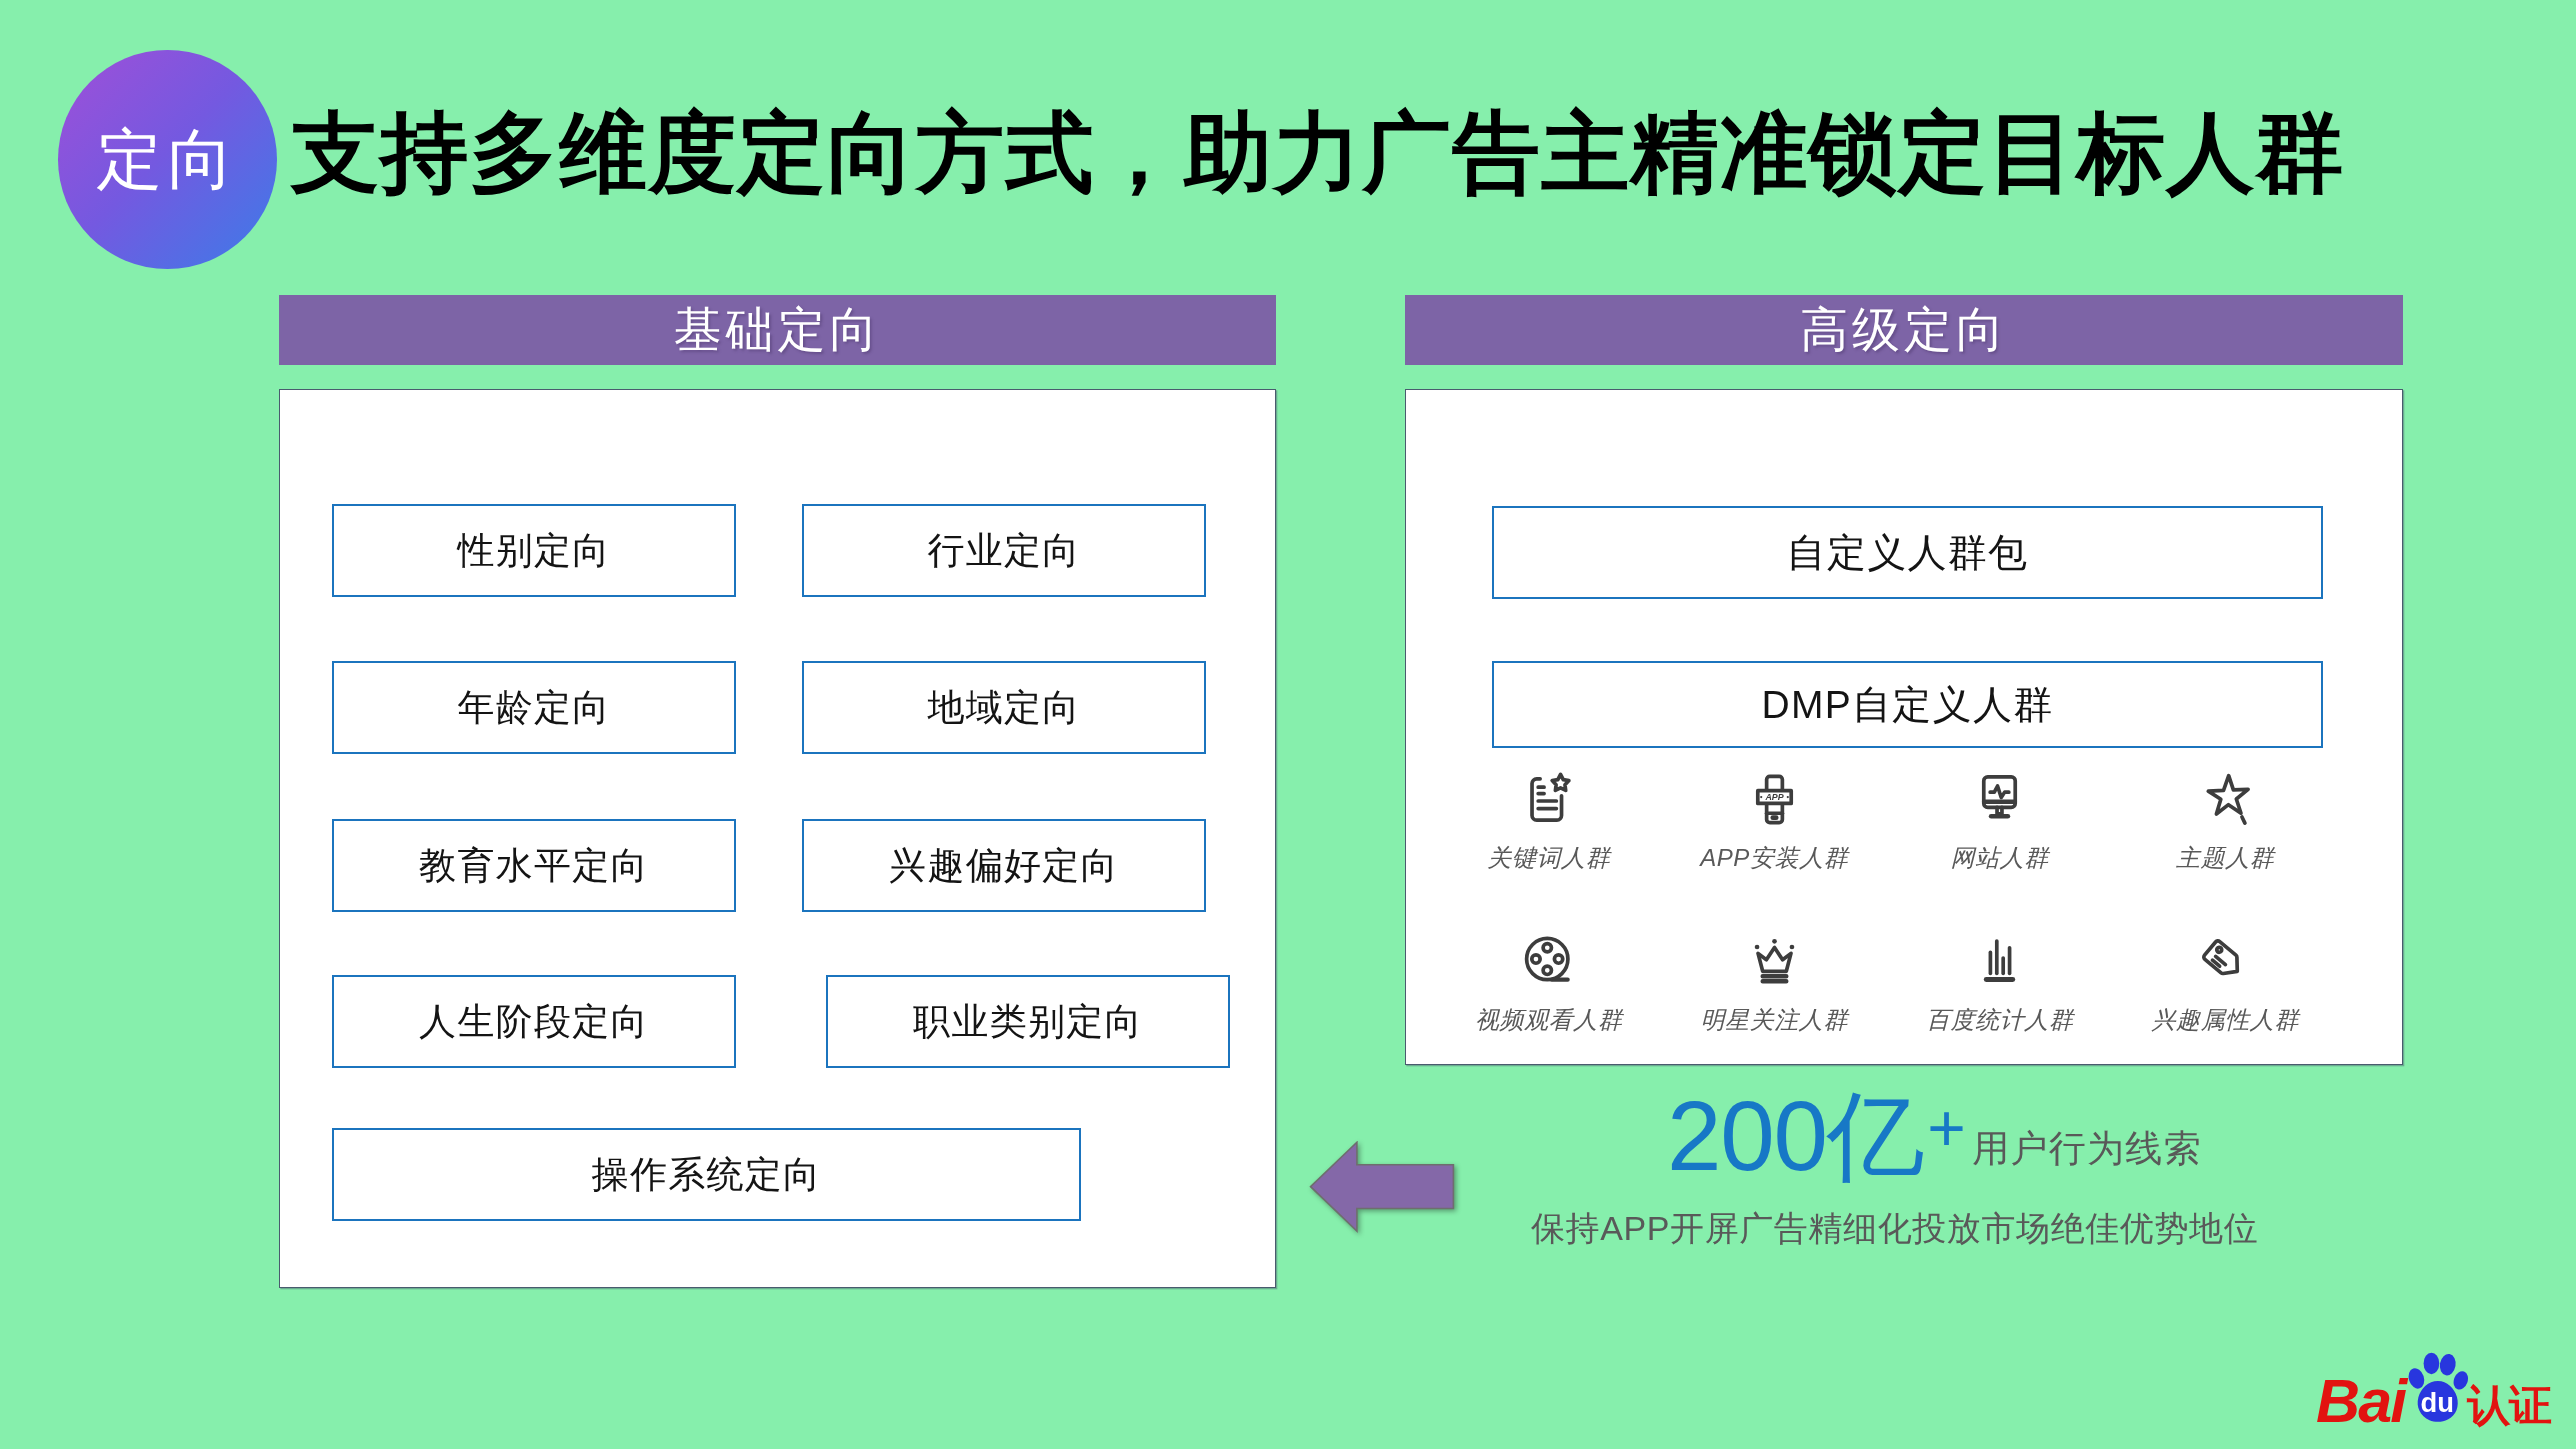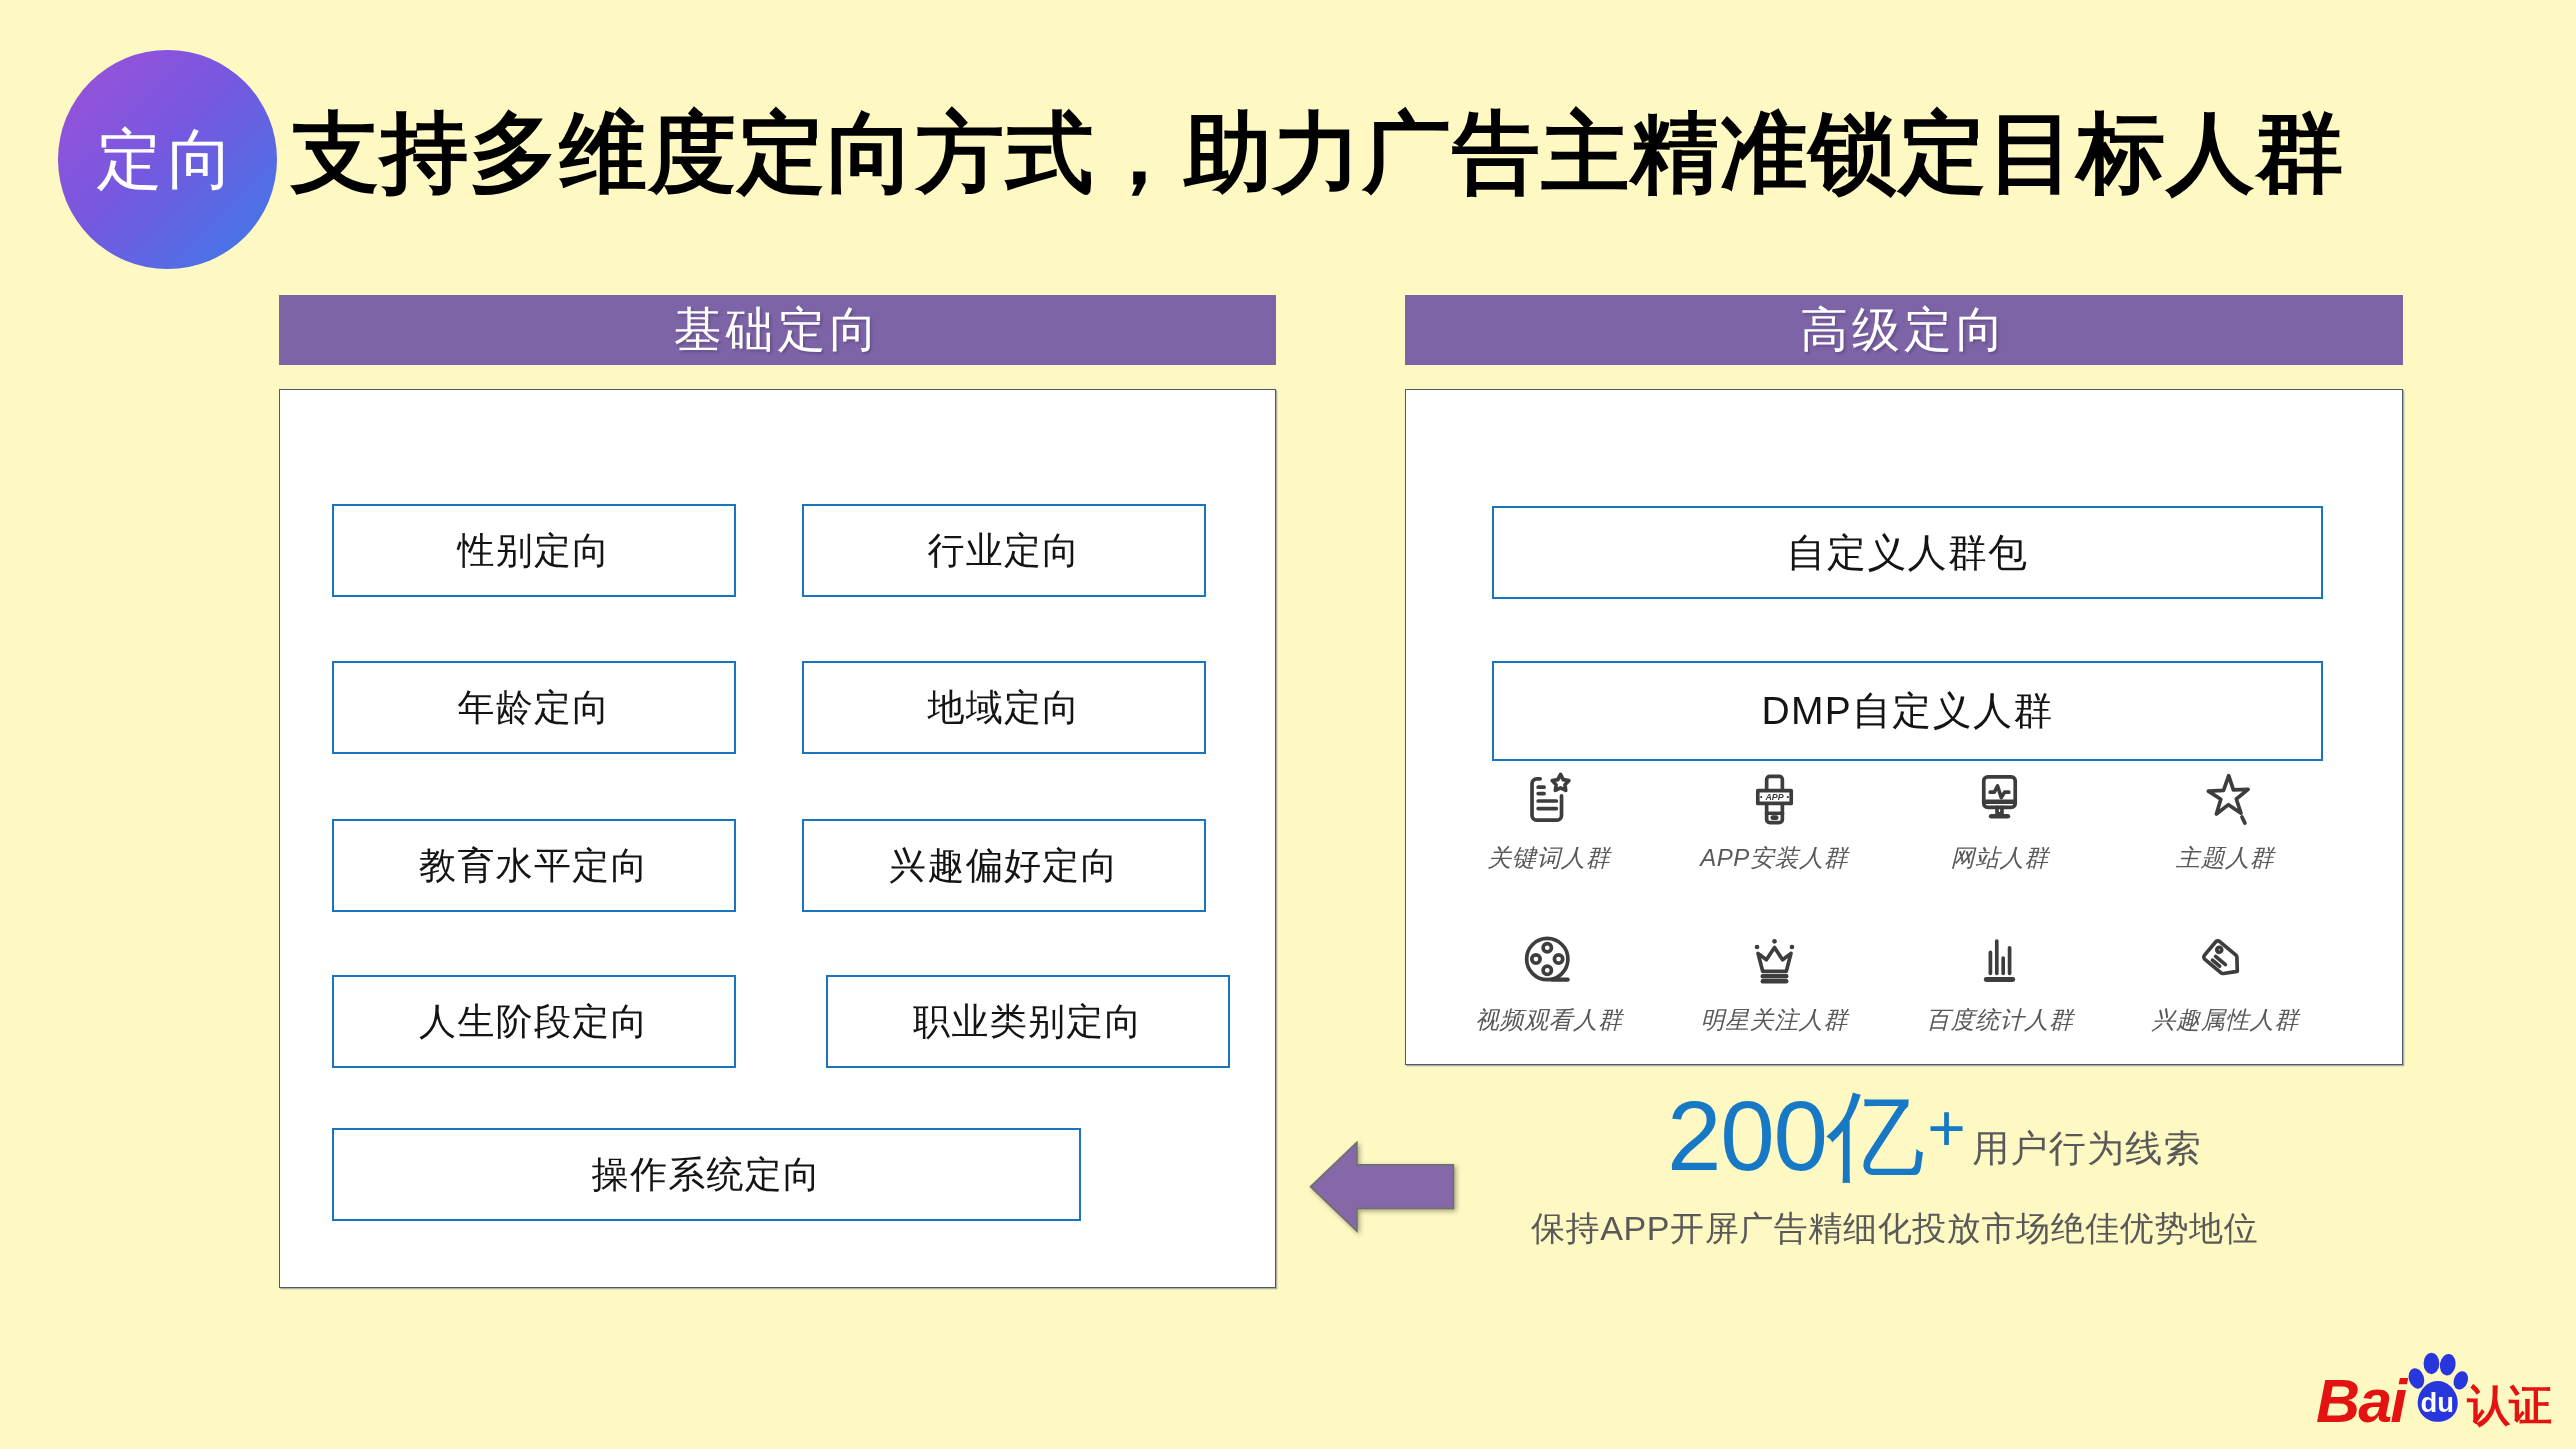--- a/index.html
+++ b/index.html
@@ -1,20 +1,20 @@
 <!DOCTYPE html>
 <html style="font-size:10.3px"><head>
 <meta charset="utf-8">
 <style>
   html,body{margin:0;padding:0;background:#ffffff;}
   *{box-sizing:border-box;}
   #slide{
     position:relative;
     width:2576px;height:1449px;
-    background:#fef9c3;
+    background:#86efac;
     font-family:"Liberation Sans","DejaVu Sans",sans-serif;
     overflow:hidden;
   }
   
   #badge{
     position:absolute;left:58px;top:50px;width:219px;height:219px;
     border-radius:50%;
     background:linear-gradient(135deg,#a04fd8 0%,#7459e0 48%,#3b7ce8 100%);
     display:flex;align-items:center;justify-content:center;
     color:#fff;font-size:66px;letter-spacing:5.2px;
@@ -48,21 +48,21 @@
     display:flex;align-items:center;justify-content:center;
     font-size:37px;color:#141414;letter-spacing:1.3px;
   }
   .lbox{width:404px;height:93px;}
   #box-1{left:332px;top:504px;}  #box-2{left:802px;top:504px;}
   #box-3{left:332px;top:661px;} #box-4{left:802px;top:661px;}
   #box-5{left:332px;top:819px;} #box-6{left:802px;top:819px;}
   #box-7{left:332px;top:975px;} #box-8{left:826px;top:975px;}
   #box-wide{left:332px;top:1128px;width:749px;height:93px;}
   #adv-box-1{left:1492px;top:506px;width:831px;height:93px;font-size:39px;}
-  #adv-box-2{left:1492px;top:661px;width:831px;height:100px;font-size:39px;}
+  #adv-box-2{left:1492px;top:661px;width:831px;height:87px;font-size:39px;}
   
   #icon-grid{
     position:absolute;left:1436px;top:770px;width:902px;
     display:grid;grid-template-columns:repeat(4,1fr);row-gap:58px;
   }
   .icon-cell{display:flex;flex-direction:column;align-items:center;font-style:italic;}
   .icon-cell svg{width:59px;height:59px;stroke:#3d3d3d;fill:none;
     stroke-width:1.5;stroke-linecap:round;stroke-linejoin:round;}
   .icon-label{margin-top:13px;font-size:24px;color:#595959;letter-spacing:0.6px;}
   

